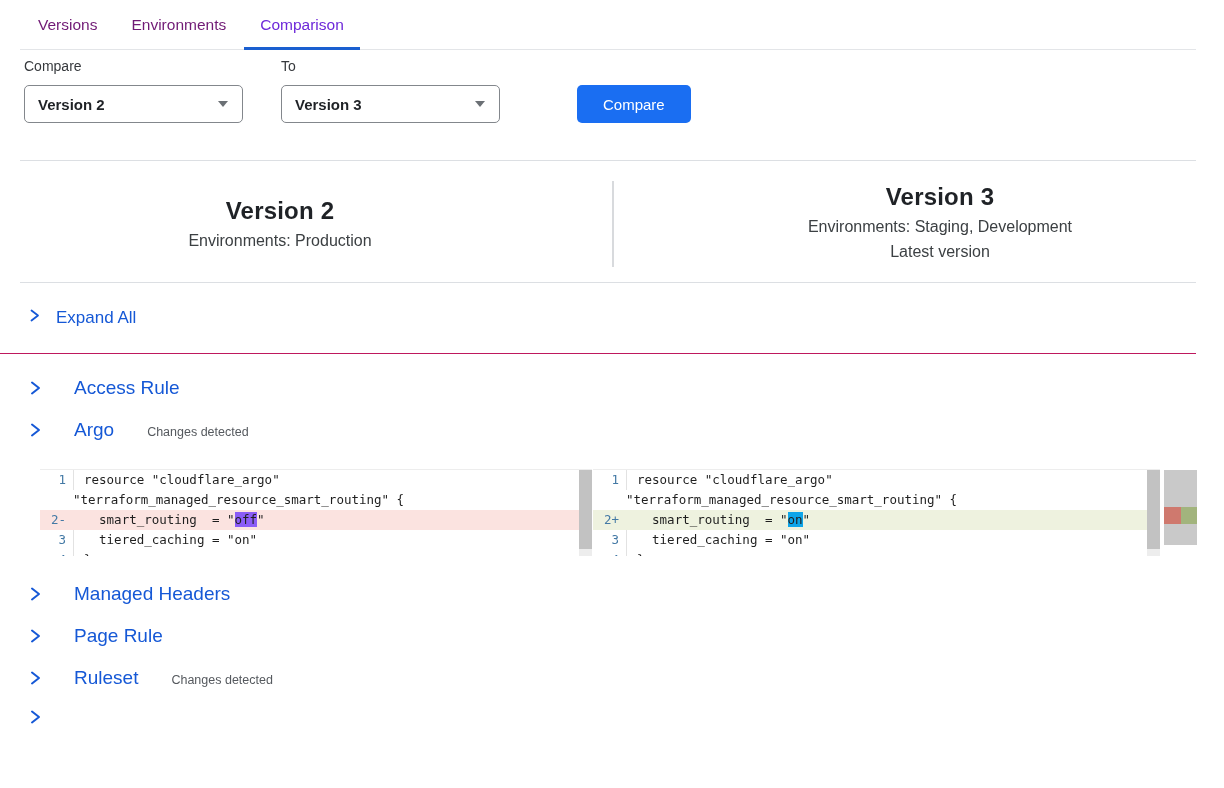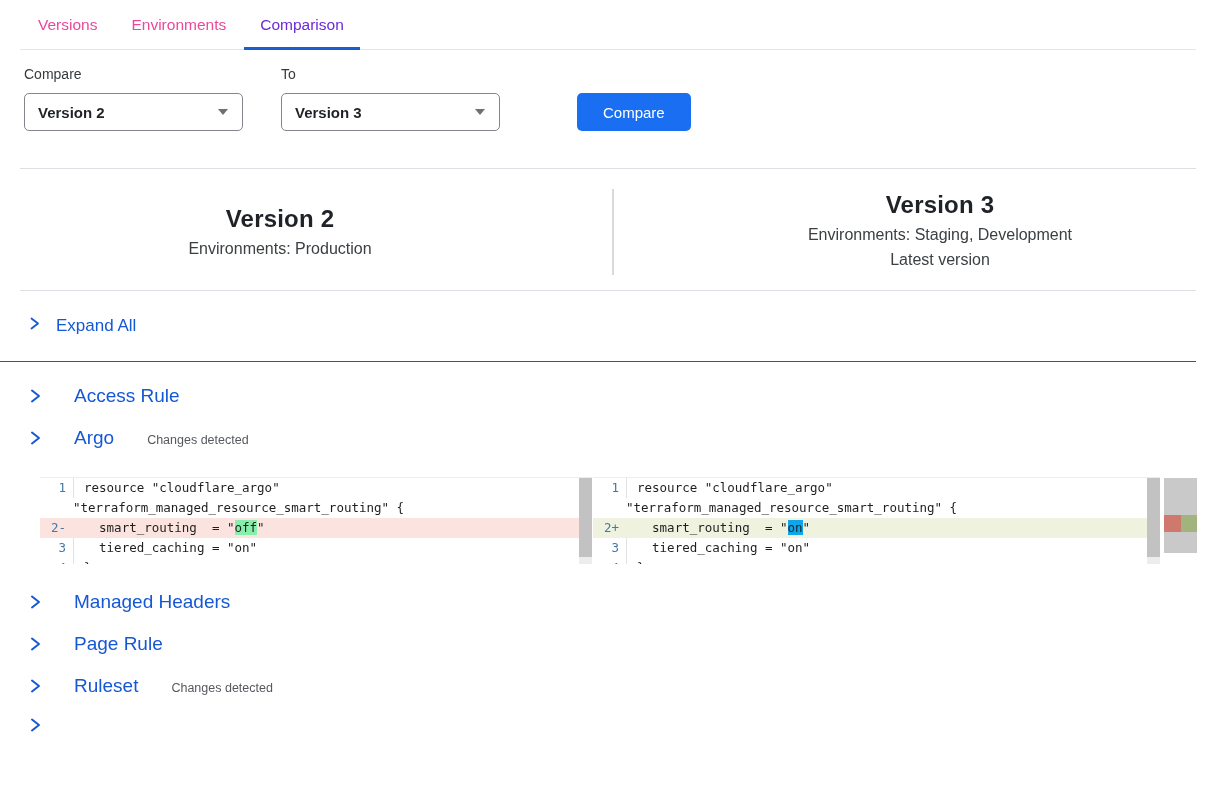--- a/index.html
+++ b/index.html
@@ -12,34 +12,34 @@
   .page { width: 1224px; }
 
   
   .tabbar {
     display: flex; align-items: flex-end;
     margin: 0 28px 0 20px;
     border-bottom: 1px solid #e3e5e8;
     padding-left: 18px;
   }
   .tab {
-    font-size: 15.5px; color: #ec4899;
+    font-size: 15.5px; color: #701a75;
     padding: 16px 0 15px; margin-right: 34px;
     position: relative; cursor: pointer; white-space: nowrap;
   }
   .tab.active { color: #6d28d9; font-weight: 500; }
   .tab.active::after {
     content: ""; position: absolute; left: -16px; right: -16px;
     bottom: -1px; height: 3px; background: #1a5fd0;
   }
 
   
   .form-row {
     display: flex; align-items: flex-end;
-    padding-left: 24px; margin-top: 16px;
+    padding-left: 24px; margin-top: 8px;
   }
   .field { margin-right: 38px; }
   .field-label { font-size: 14px; color: #36393d; margin-bottom: 11px; }
   .select {
     width: 219px; height: 38px;
     border: 1px solid #83878c; border-radius: 5px;
     display: flex; align-items: center; justify-content: space-between;
     padding: 0 14px 0 13px; cursor: pointer; background: #fff;
   }
   .select-value { font-size: 15px; font-weight: 700; color: #1f2226; }
@@ -108,21 +108,21 @@
   .crow { display: flex; height: 20px; white-space: pre; }
   .gut {
     flex: none; width: 34px; padding-right: 7px;
     text-align: right; color: #4379a5;
     border-right: 1px solid #e2e2e2;
   }
   .crow.marked .gut { border-right-color: transparent; }
   .code { padding-left: 10px; }
   .crow.wrapline .code { padding-left: 33px; }
   .crow.removed { background: #fbe3e0; }
-  .crow.removed .mark { background: #86efac; }
+  .crow.removed .mark { background: #8b5cf6; }
   .crow.added { background: #eef2df; }
   .crow.added .mark { background: #0ea5e9; }
   .vscroll {
     position: absolute; top: 0; right: 0; bottom: 0; width: 13px;
     background: #ededed;
   }
   .vscroll .thumb { width: 13px; height: 79px; background: #c2c2c2; }
   .ruler {
     width: 33px; height: 75px; margin-left: 4px; margin-top: 1px;
     background: #c9c9c9; position: relative;

